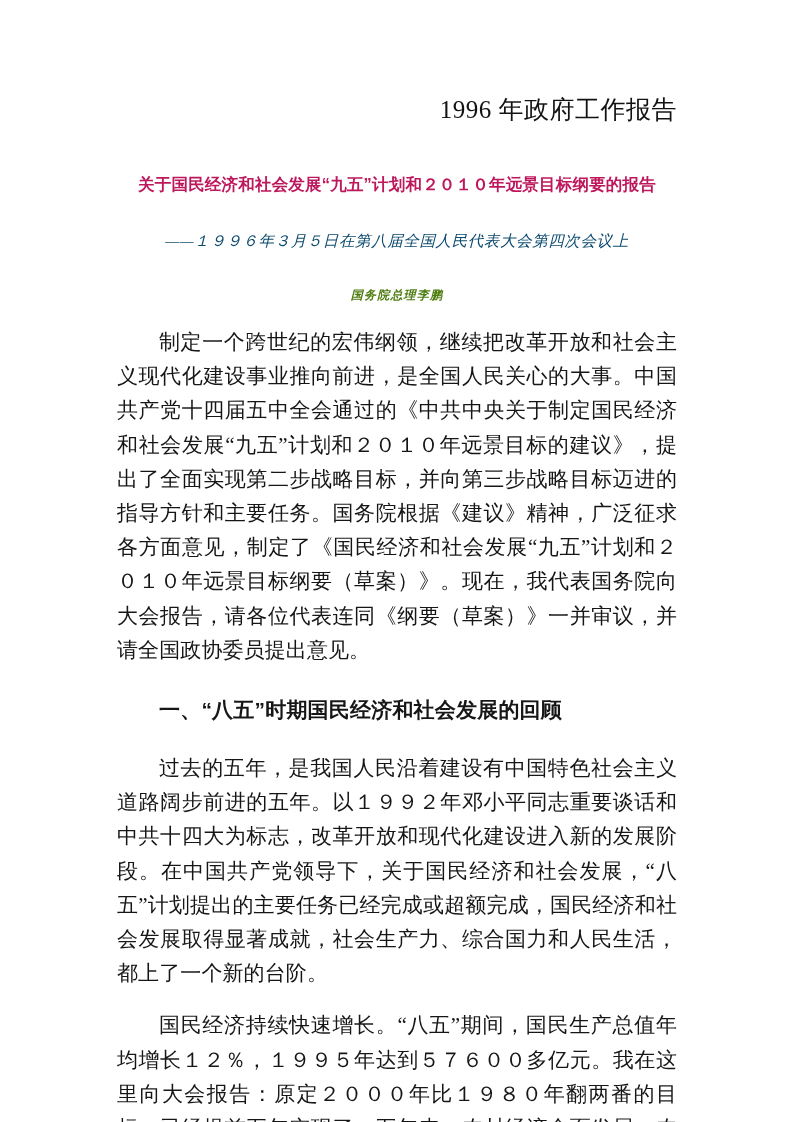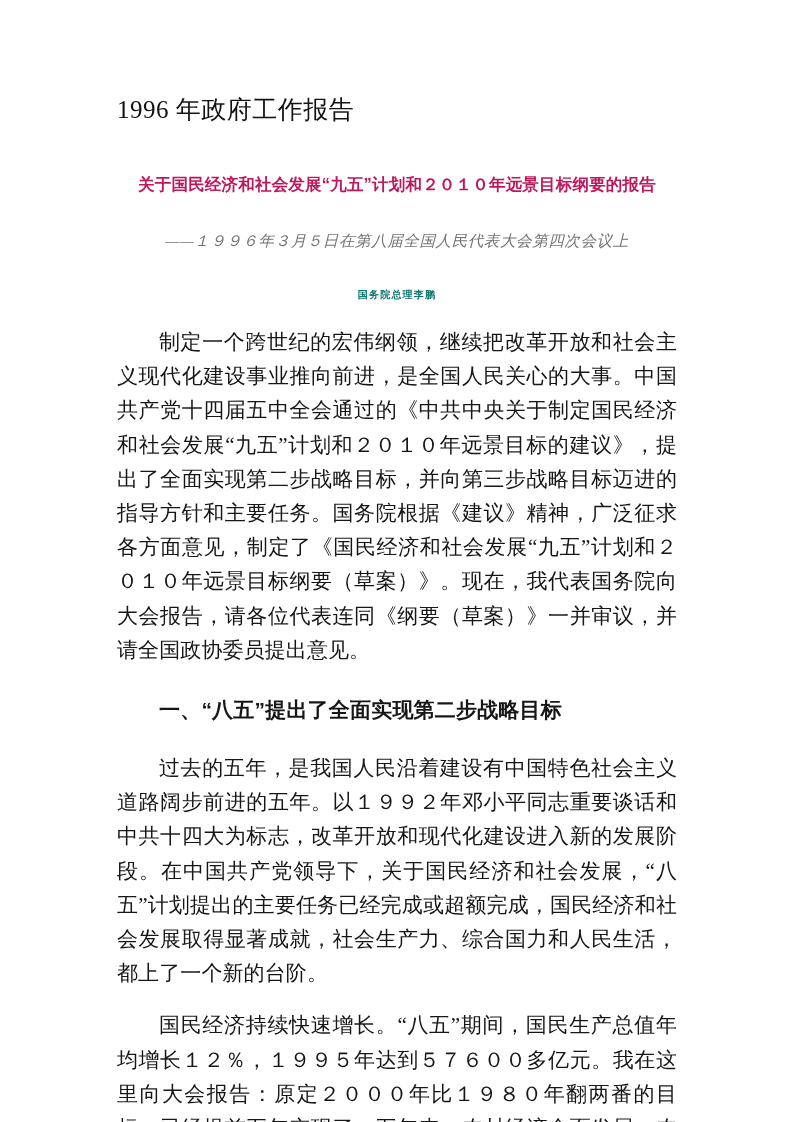--- a/index.html
+++ b/index.html
@@ -23,21 +23,21 @@
 
   .content {
     position: absolute;
     left: 117px;
     top: 0;
     width: 560px;
   }
 
   
   .doc-title {
-    text-align: left;
+    text-align: right;
     font-size: 25px;
     line-height: 34px;
     font-weight: 400;
     letter-spacing: 0.5px;
     margin: 0;
     padding-top: 93px;
     color: #121212;
   }
 
   .doc-subtitle {
@@ -54,33 +54,34 @@
 
   .doc-dateline {
     text-align: center;
     font-size: 15.5px;
     line-height: 24px;
     margin: 0;
     padding-top: 32px;
     letter-spacing: 0.6px;
     font-style: italic;
     font-family: "Liberation Serif", "DejaVu Serif", serif;
-    color: #737373;
+    color: #0c4a6e;
   }
 
   .doc-author {
     text-align: center;
-    font-size: 10px;
+    font-size: 12px;
     line-height: 24px;
     margin: 0;
     padding-top: 30px;
     letter-spacing: 1.2px;
     font-weight: bold;
+    font-style: italic;
     font-family: "Liberation Serif", "DejaVu Serif", serif;
-    color: #0f766e;
+    color: #4d7c0f;
   }
 
   
   .salutation {
     font-size: 21px;
     line-height: 34px;
     margin: 0;
     padding-top: 36px;
     text-align: left;
     letter-spacing: 0.2px;
@@ -120,20 +121,20 @@
 
     <h2 class="doc-subtitle">关于国民经济和社会发展“九五”计划和２０１０年远景目标纲要的报告</h2>
 
     <p class="doc-dateline">——１９９６年３月５日在第八届全国人民代表大会第四次会议上</p>
 
     <p class="doc-author">国务院总理李鹏</p>
 
 
     <p class="para">制定一个跨世纪的宏伟纲领，继续把改革开放和社会主义现代化建设事业推向前进，是全国人民关心的大事。中国共产党十四届五中全会通过的《中共中央关于制定国民经济和社会发展“九五”计划和２０１０年远景目标的建议》，提出了全面实现第二步战略目标，并向第三步战略目标迈进的指导方针和主要任务。国务院根据《建议》精神，广泛征求各方面意见，制定了《国民经济和社会发展“九五”计划和２０１０年远景目标纲要（草案）》。现在，我代表国务院向大会报告，请各位代表连同《纲要（草案）》一并审议，并请全国政协委员提出意见。</p>
 
-    <h3 class="section-heading">一、“八五”提出了全面实现第二步战略目标</h3>
+    <h3 class="section-heading">一、“八五”时期国民经济和社会发展的回顾</h3>
 
     <p class="para">过去的五年，是我国人民沿着建设有中国特色社会主义道路阔步前进的五年。以１９９２年邓小平同志重要谈话和中共十四大为标志，改革开放和现代化建设进入新的发展阶段。在中国共产党领导下，关于国民经济和社会发展，“八五”计划提出的主要任务已经完成或超额完成，国民经济和社会发展取得显著成就，社会生产力、综合国力和人民生活，都上了一个新的台阶。</p>
 
     <p class="para">国民经济持续快速增长。“八五”期间，国民生产总值年均增长１２％，１９９５年达到５７６００多亿元。我在这里向大会报告：原定２０００年比１９８０年翻两番的目标，已经提前五年实现了。五年来，农村经济全面发展，农业年均增长４．１％，乡镇企业保持发展势头。工业年均增长１７．８％，产品结构调整加快，煤炭、电力、钢铁、汽车、化纤、化肥、家用电器都有较大增长。石油天然气和有色金属工业取得新的成绩。轻纺产品供应充裕，花色品种增多。重点建设成绩显著，建成投产大中型基建项目８４０多个，交通、通信和能源建</p>
 
   </div>
 </div>
 
 </body></html>

